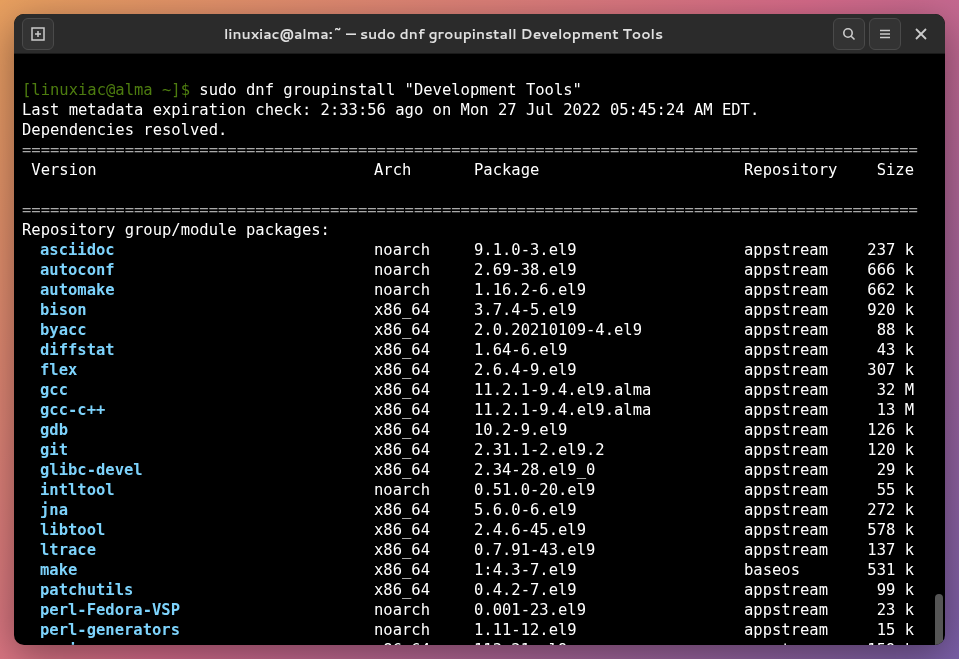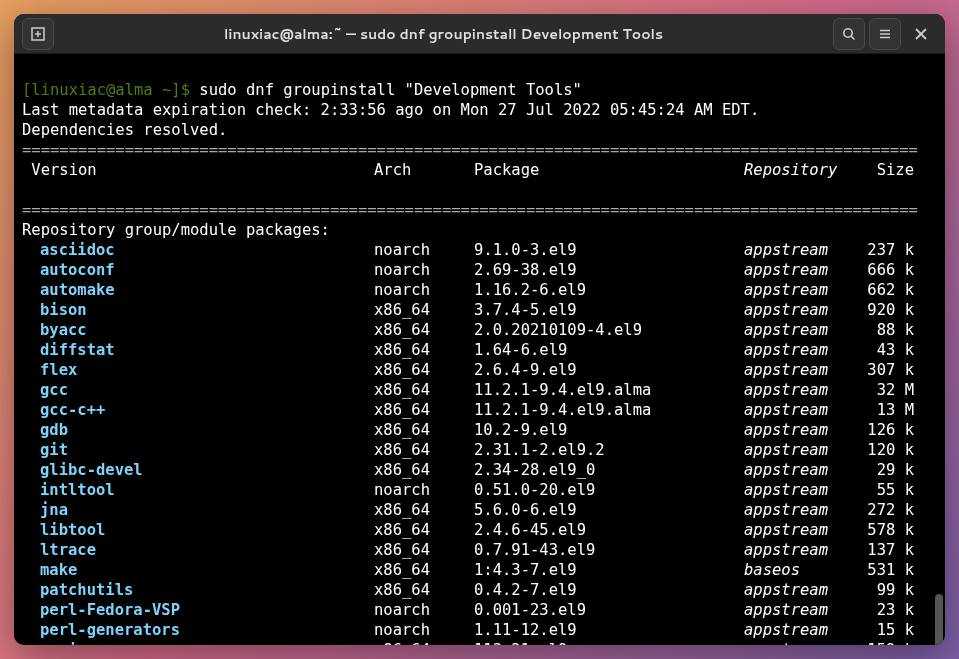--- a/index.html
+++ b/index.html
@@ -66,21 +66,21 @@
     position: relative;
   }
   .prompt { color: #4d7c0f; margin-top: 20px; }
   .hr-line { color: #aaa; letter-spacing: 0; }
   .header-row { color: #fff; }
   .pkg { color: #7dd3fc; font-weight: bold; }
   .row { display: flex; }
   .c-pkg  { width: 352px; }
   .c-arch { width: 100px; }
   .c-ver  { width: 270px; }
-  .c-repo { width: 110px; font-style: italic; }
+  .c-repo { width: 110px; }
   .c-size { width: 60px; text-align: right; }
   .indent { padding-left: 18px; }
   .scrollbar {
     position: absolute;
     right: 2px;
     top: 540px;
     width: 8px;
     height: 90px;
     background: #555;
     border-radius: 4px;

